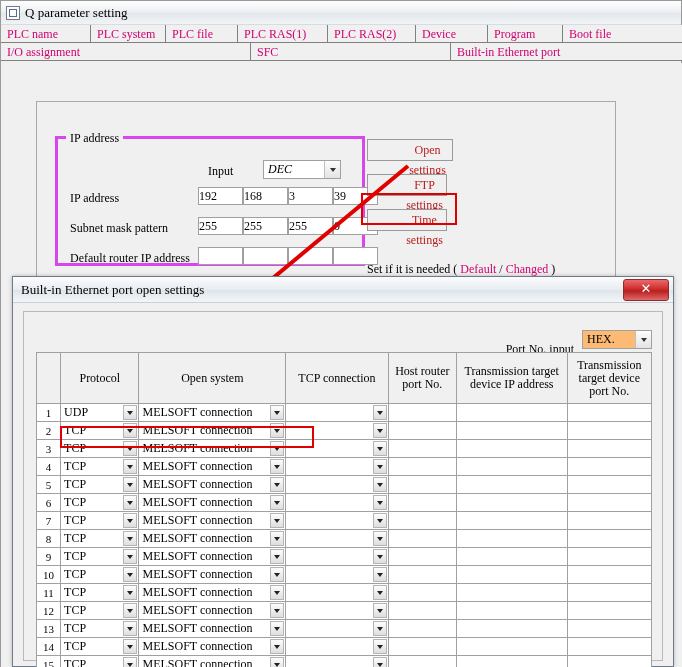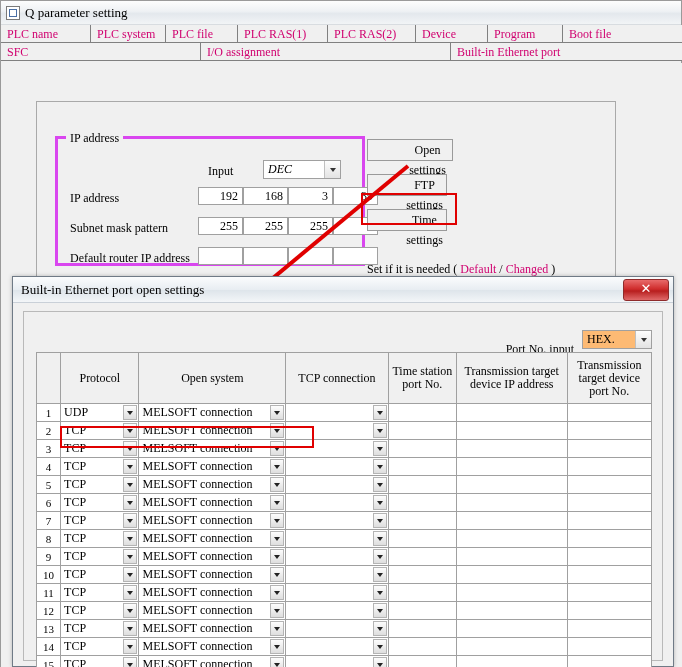--- a/index.html
+++ b/index.html
@@ -121,21 +121,21 @@
     position: absolute;
     font-size: 12px;
     white-space: nowrap;
   }
   .txtbox {
     position: absolute;
     border: 1px solid #a0a0a0;
     background: #ffffff;
     box-sizing: border-box;
     font-size: 12px;
-    text-align: right;
+    text-align: left;
     padding-right: 4px;
     line-height: 16px;
     height: 18px;
   }
   .combobox {
     position: absolute;
     border: 1px solid #a0a0a0;
     background: #ffffff;
     box-sizing: border-box;
     height: 19px;
@@ -162,21 +162,21 @@
     width: 0; height: 0;
     border-left: 3px solid transparent;
     border-right: 3px solid transparent;
     border-top: 4px solid #333;
   }
   .btn {
     position: absolute;
     border: 1px solid #9a9a9a;
     background: #f0f0f0;
     font-size: 12px;
-    color: #000000;
+    color: #b91c1c;
     text-align: center;
     box-sizing: border-box;
     height: 22px;
     line-height: 20px;
     padding-left: 35px;
   }
   .hint-text {
     position: absolute;
     font-size: 12px;
     white-space: nowrap;
@@ -378,22 +378,22 @@
       <div class="tab" style="width:90px">PLC name</div>
       <div class="tab" style="width:75px">PLC system</div>
       <div class="tab" style="width:72px">PLC file</div>
       <div class="tab" style="width:90px">PLC RAS(1)</div>
       <div class="tab" style="width:88px">PLC RAS(2)</div>
       <div class="tab" style="width:72px">Device</div>
       <div class="tab" style="width:75px">Program</div>
       <div class="tab spacer">Boot file</div>
     </div>
     <div class="tab-row tab-row2">
+      <div class="tab" style="width:250px">I/O assignment</div>
       <div class="tab" style="width:200px">SFC</div>
-      <div class="tab" style="width:250px">I/O assignment</div>
       <div class="tab spacer">Built-in Ethernet port</div>
     </div>
   </div>
 
   <div id="content-panel">
 
     <div id="eth-groupbox">
 
       <div id="ip-fieldset">
         <div id="ip-legend">IP address</div>
@@ -475,21 +475,21 @@
           <col style="width:68px">
           <col style="width:110px">
           <col style="width:84px">
         </colgroup>
         <thead>
           <tr>
             <th></th>
             <th>Protocol</th>
             <th>Open system</th>
             <th>TCP connection</th>
-            <th>Time station port No.</th>
+            <th>Host router port No.</th>
             <th>Transmission target device IP address</th>
             <th>Transmission target device port No.</th>
           </tr>
         </thead>
         <tbody id="conn-tbody">
             <tr>
               <td class="rownum">1</td>
               <td>
                 <div class="cell-combo">
                   <span class="txt">UDP</span>

